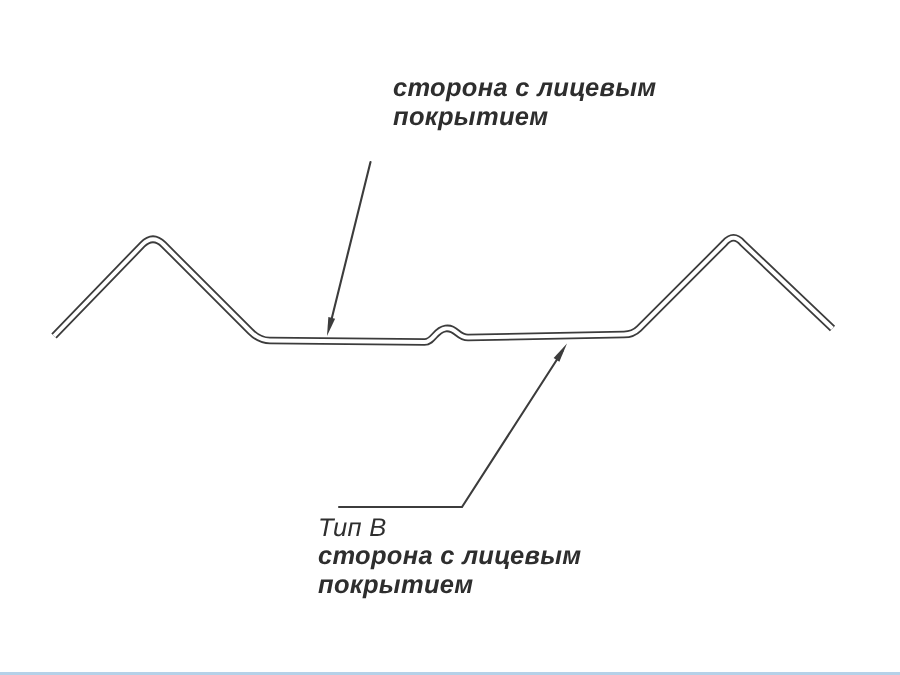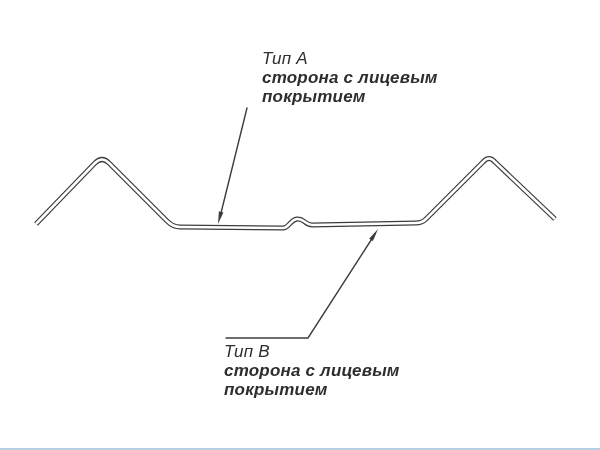--- a/index.html
+++ b/index.html
@@ -107,26 +107,25 @@
              L 555 219"></path>
 
     <path class="leader" d="M 247 108 L 220 217"></path>
     <polygon class="arrowhead" points="218,224 223.4,212.5 218.9,211.3"></polygon>
 
     <path class="leader" d="M 226 338 L 308 338 L 375 234"></path>
     <polygon class="arrowhead" points="378,229 372.9,241.1 369.1,238.7"></polygon>
   </svg>
 
   <div class="callout" style="left: 262px; top: 49px;">
-    <span class="title">Тип А</span>
     <span class="line">сторона с лицевым</span>
     <span class="line">покрытием</span>
   </div>
 
-  <div class="callout" style="left: 224px; top: 342px;">
+  <div class="callout" style="left: 212px; top: 342px;">
     <span class="title">Тип В</span>
     <span class="line">сторона с лицевым</span>
     <span class="line">покрытием</span>
   </div>
 
   <div class="bottom-line"></div>
 
 </div>
 
 </body></html>

